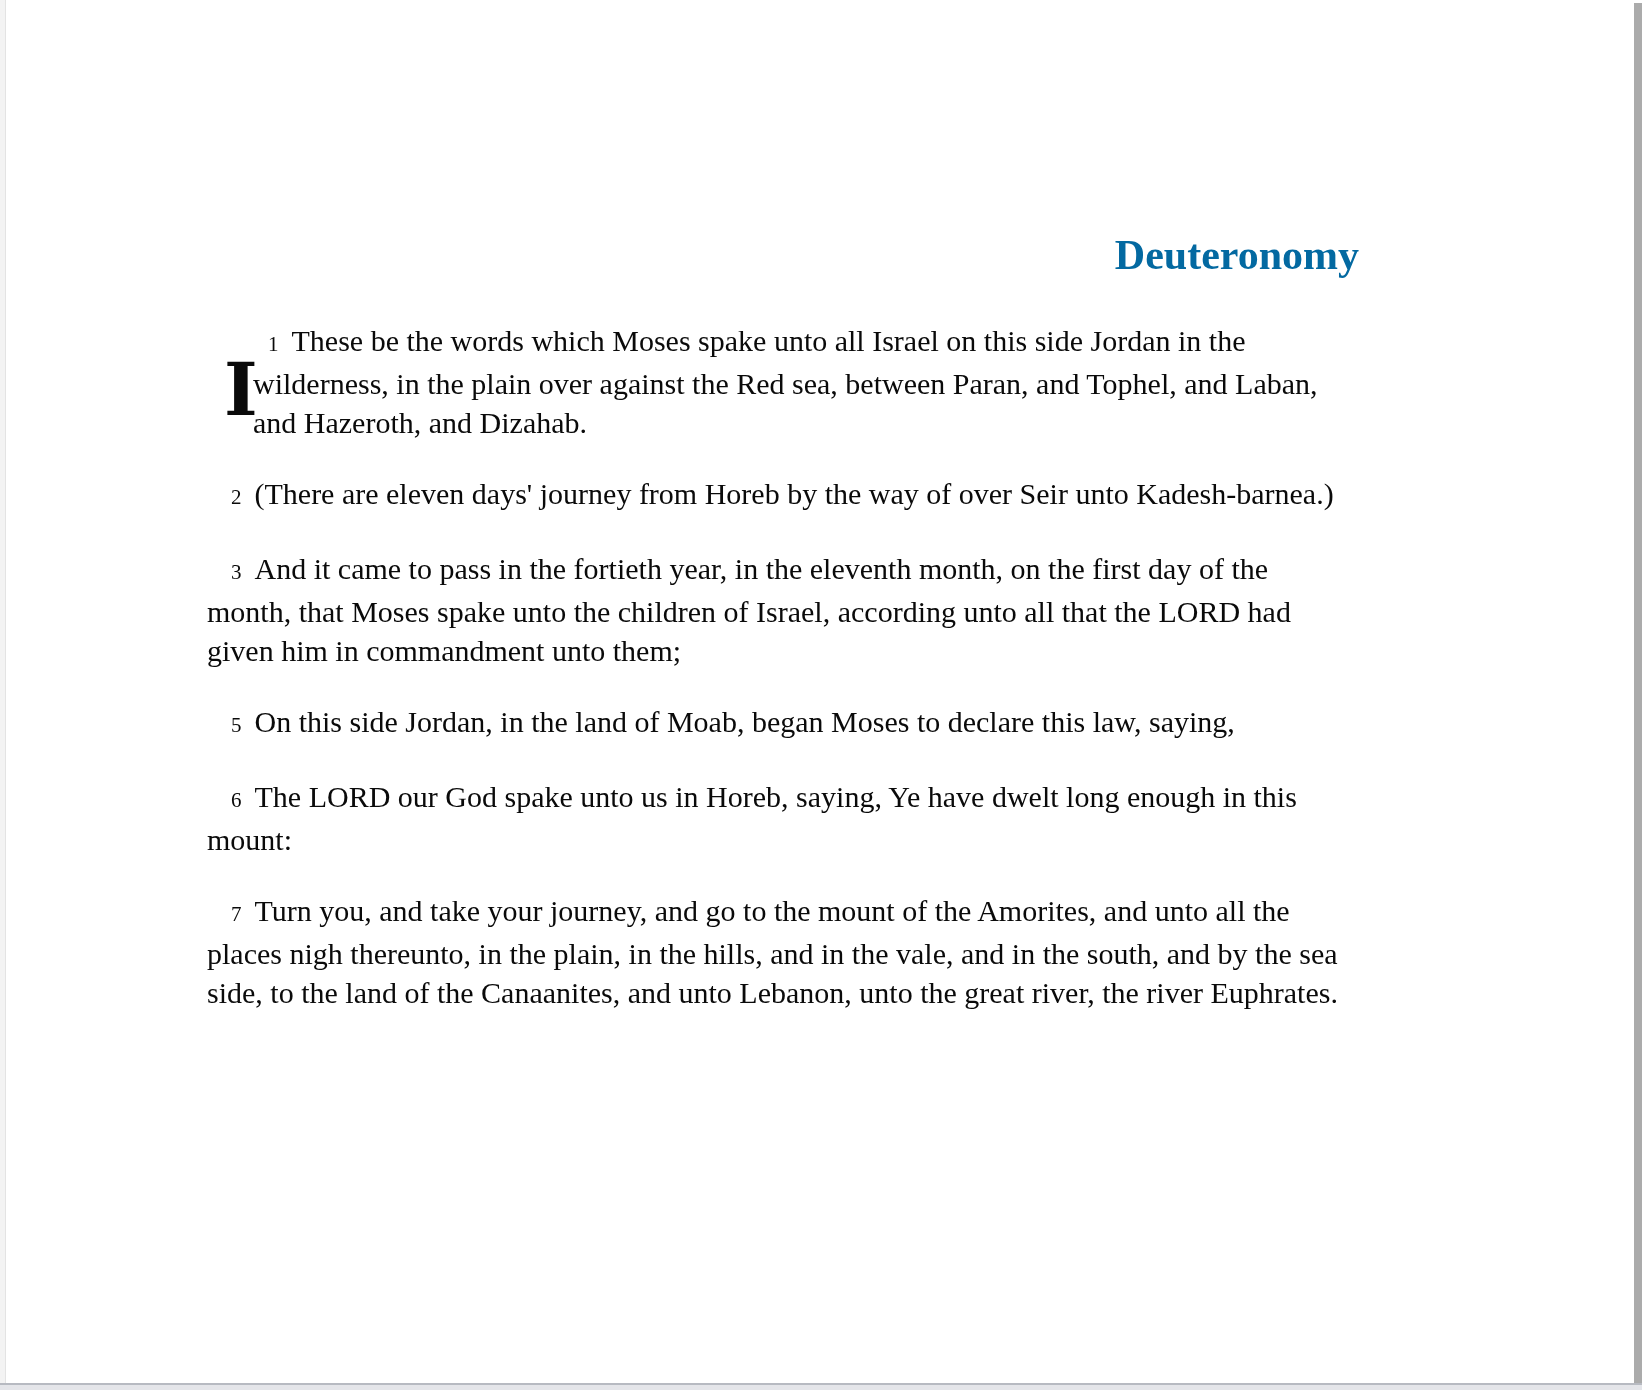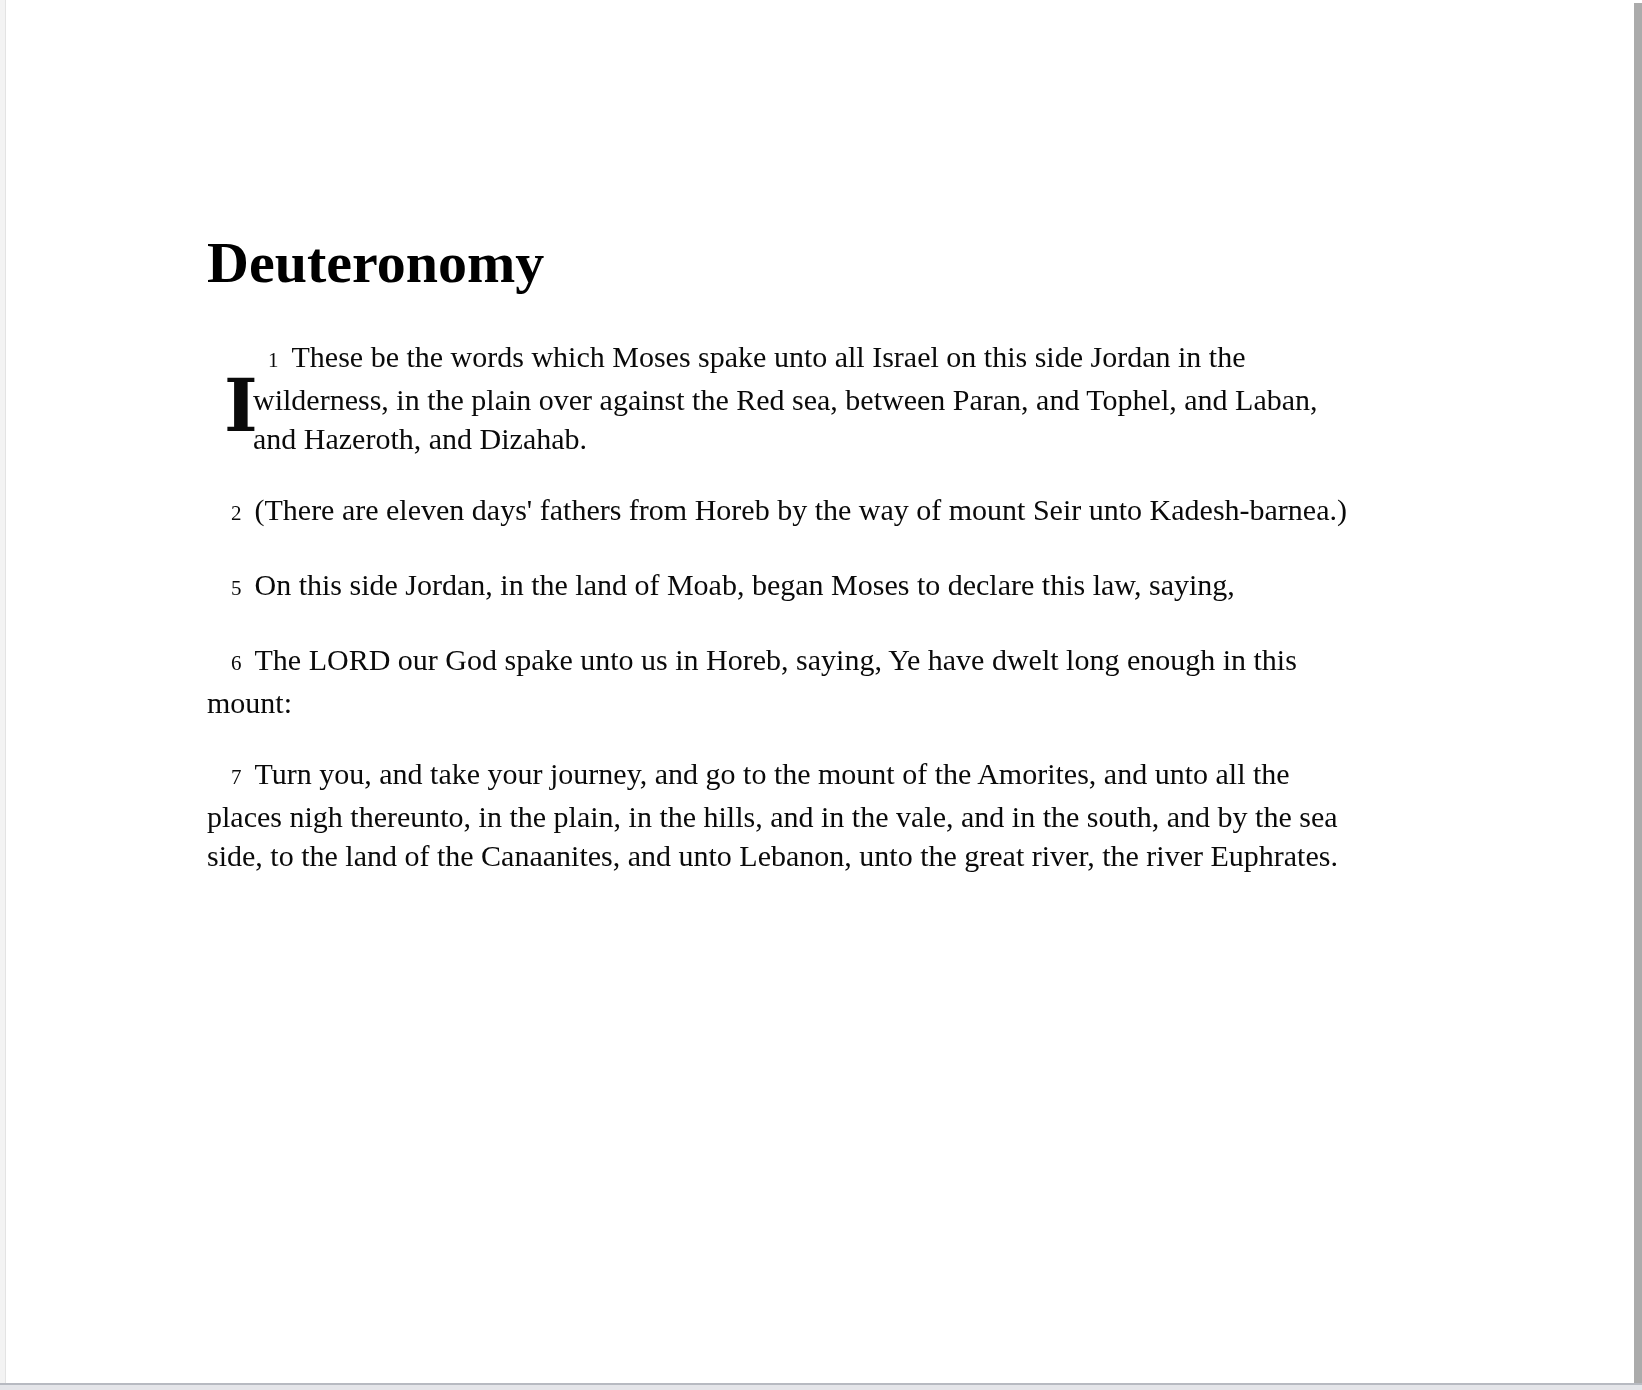--- a/index.html
+++ b/index.html
@@ -53,24 +53,24 @@
     position: absolute;
     left: 207px;
     top: 0;
     width: 1152px;
   }
 
   .title {
     margin: 234px 0 0 0;
     font-family: "Liberation Serif", serif;
     font-weight: 700;
-    font-size: 58px;
+    font-size: 42px;
     line-height: 1;
-    text-align: left;
-    color: #000000;
+    text-align: right;
+    color: #0369a1;
   }
 
   .verses { margin-top: 45px; }
 
   p.verse {
     margin: 0 0 32px 0;
     font-size: 30px;
     line-height: 39px;
     text-indent: 24px;
     color: #0a0a0a;
@@ -104,21 +104,22 @@
 
 <div class="screen">
 
   <div class="left-strip"></div>
 
   <div class="content">
     <h1 class="title">Deuteronomy</h1>
 
     <div class="verses" id="verses">
         <p class="verse first"><span class="dropcap">I</span><span class="vnum">1</span><span class="vtext">These be the words which Moses spake unto all Israel on this side Jordan in the wilderness, in the plain over against the Red sea, between Paran, and Tophel, and Laban, and Hazeroth, and Dizahab.</span></p>
-        <p class="verse"><span class="vnum">2</span><span class="vtext">(There are eleven days' fathers from Horeb by the way of mount Seir unto Kadesh-barnea.)</span></p>
+        <p class="verse"><span class="vnum">2</span><span class="vtext">(There are eleven days' journey from Horeb by the way of over Seir unto Kadesh-barnea.)</span></p>
+        <p class="verse"><span class="vnum">3</span><span class="vtext">And it came to pass in the fortieth year, in the eleventh month, on the first day of the month, that Moses spake unto the children of Israel, according unto all that the LORD had given him in commandment unto them;</span></p>
         <p class="verse"><span class="vnum">5</span><span class="vtext">On this side Jordan, in the land of Moab, began Moses to declare this law, saying,</span></p>
         <p class="verse"><span class="vnum">6</span><span class="vtext">The LORD our God spake unto us in Horeb, saying, Ye have dwelt long enough in this mount:</span></p>
         <p class="verse"><span class="vnum">7</span><span class="vtext">Turn you, and take your journey, and go to the mount of the Amorites, and unto all the places nigh thereunto, in the plain, in the hills, and in the vale, and in the south, and by the sea side, to the land of the Canaanites, and unto Lebanon, unto the great river, the river Euphrates.</span></p>
       </div>
   </div>
 
   <div class="v-scrollbar">
     <div class="thumb"></div>
   </div>
 

